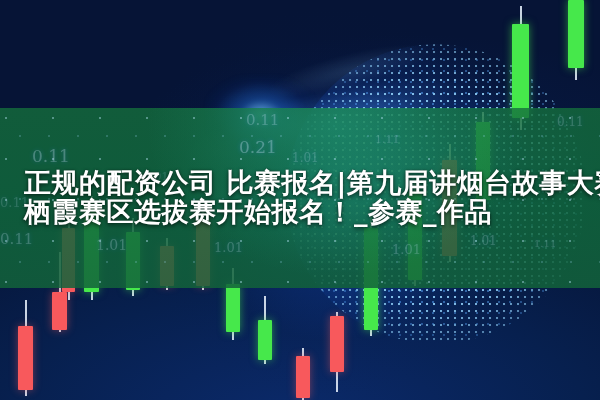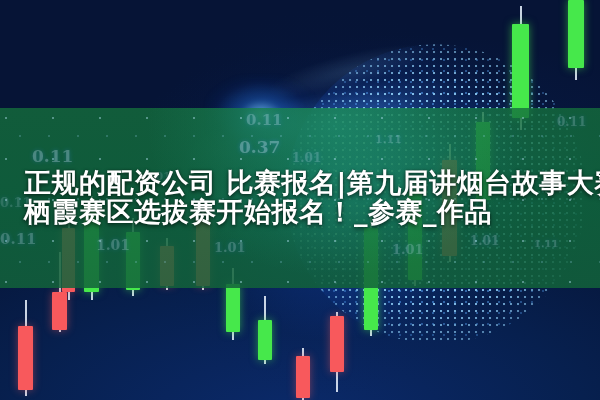--- a/index.html
+++ b/index.html
@@ -71,21 +71,20 @@
 
   
   .numlayer { position: absolute; inset: 0; }
   .num {
     position: absolute;
     color: rgba(205,230,255,0.55);
     font-family: "DejaVu Serif", "Liberation Serif", serif;
     white-space: nowrap;
     line-height: 1;
     text-shadow: 0 0 4px rgba(60,140,255,0.5);
-    font-weight: bold;
   }
 
   
   .candles { position: absolute; inset: 0; }
   .candle { position: absolute; }
   .candle .wick {
     position: absolute;
     left: 50%;
     width: 2px;
     margin-left: -1px;
@@ -225,21 +224,21 @@
         <div class="body" style="top: 0px; height: 68px;"></div>
       </div>
     </div>
 
   <div class="green-band"></div>
   <div class="specks"></div>
 
   <div class="numlayer" id="numlayer">
       <div class="num" style="left: 32px; top: 148px; font-size: 17px; opacity: 0.55;">0.11</div>
       <div class="num" style="left: 246px; top: 113px; font-size: 15px; opacity: 0.5;">0.11</div>
-      <div class="num" style="left: 239px; top: 139px; font-size: 17px; opacity: 0.6;">0.37</div>
+      <div class="num" style="left: 239px; top: 139px; font-size: 17px; opacity: 0.6;">0.21</div>
       <div class="num" style="left: 292px; top: 152px; font-size: 12px; opacity: 0.4;">1.01</div>
       <div class="num" style="left: 375px; top: 134px; font-size: 11px; opacity: 0.38;">1.11</div>
       <div class="num" style="left: 0px; top: 232px; font-size: 15px; opacity: 0.45;">0.11</div>
       <div class="num" style="left: 96px; top: 238px; font-size: 14px; opacity: 0.45;">1.01</div>
       <div class="num" style="left: 214px; top: 241px; font-size: 13px; opacity: 0.42;">1.01</div>
       <div class="num" style="left: 392px; top: 243px; font-size: 13px; opacity: 0.42;">1.01</div>
       <div class="num" style="left: 470px; top: 235px; font-size: 12px; opacity: 0.4;">1.01</div>
       <div class="num" style="left: 534px; top: 239px; font-size: 10px; opacity: 0.38;">1.11</div>
       <div class="num" style="left: 557px; top: 116px; font-size: 12px; opacity: 0.38;">0.11</div>
       <div class="num" style="left: 0px; top: 196px; font-size: 13px; opacity: 0.3;">0.11</div>

